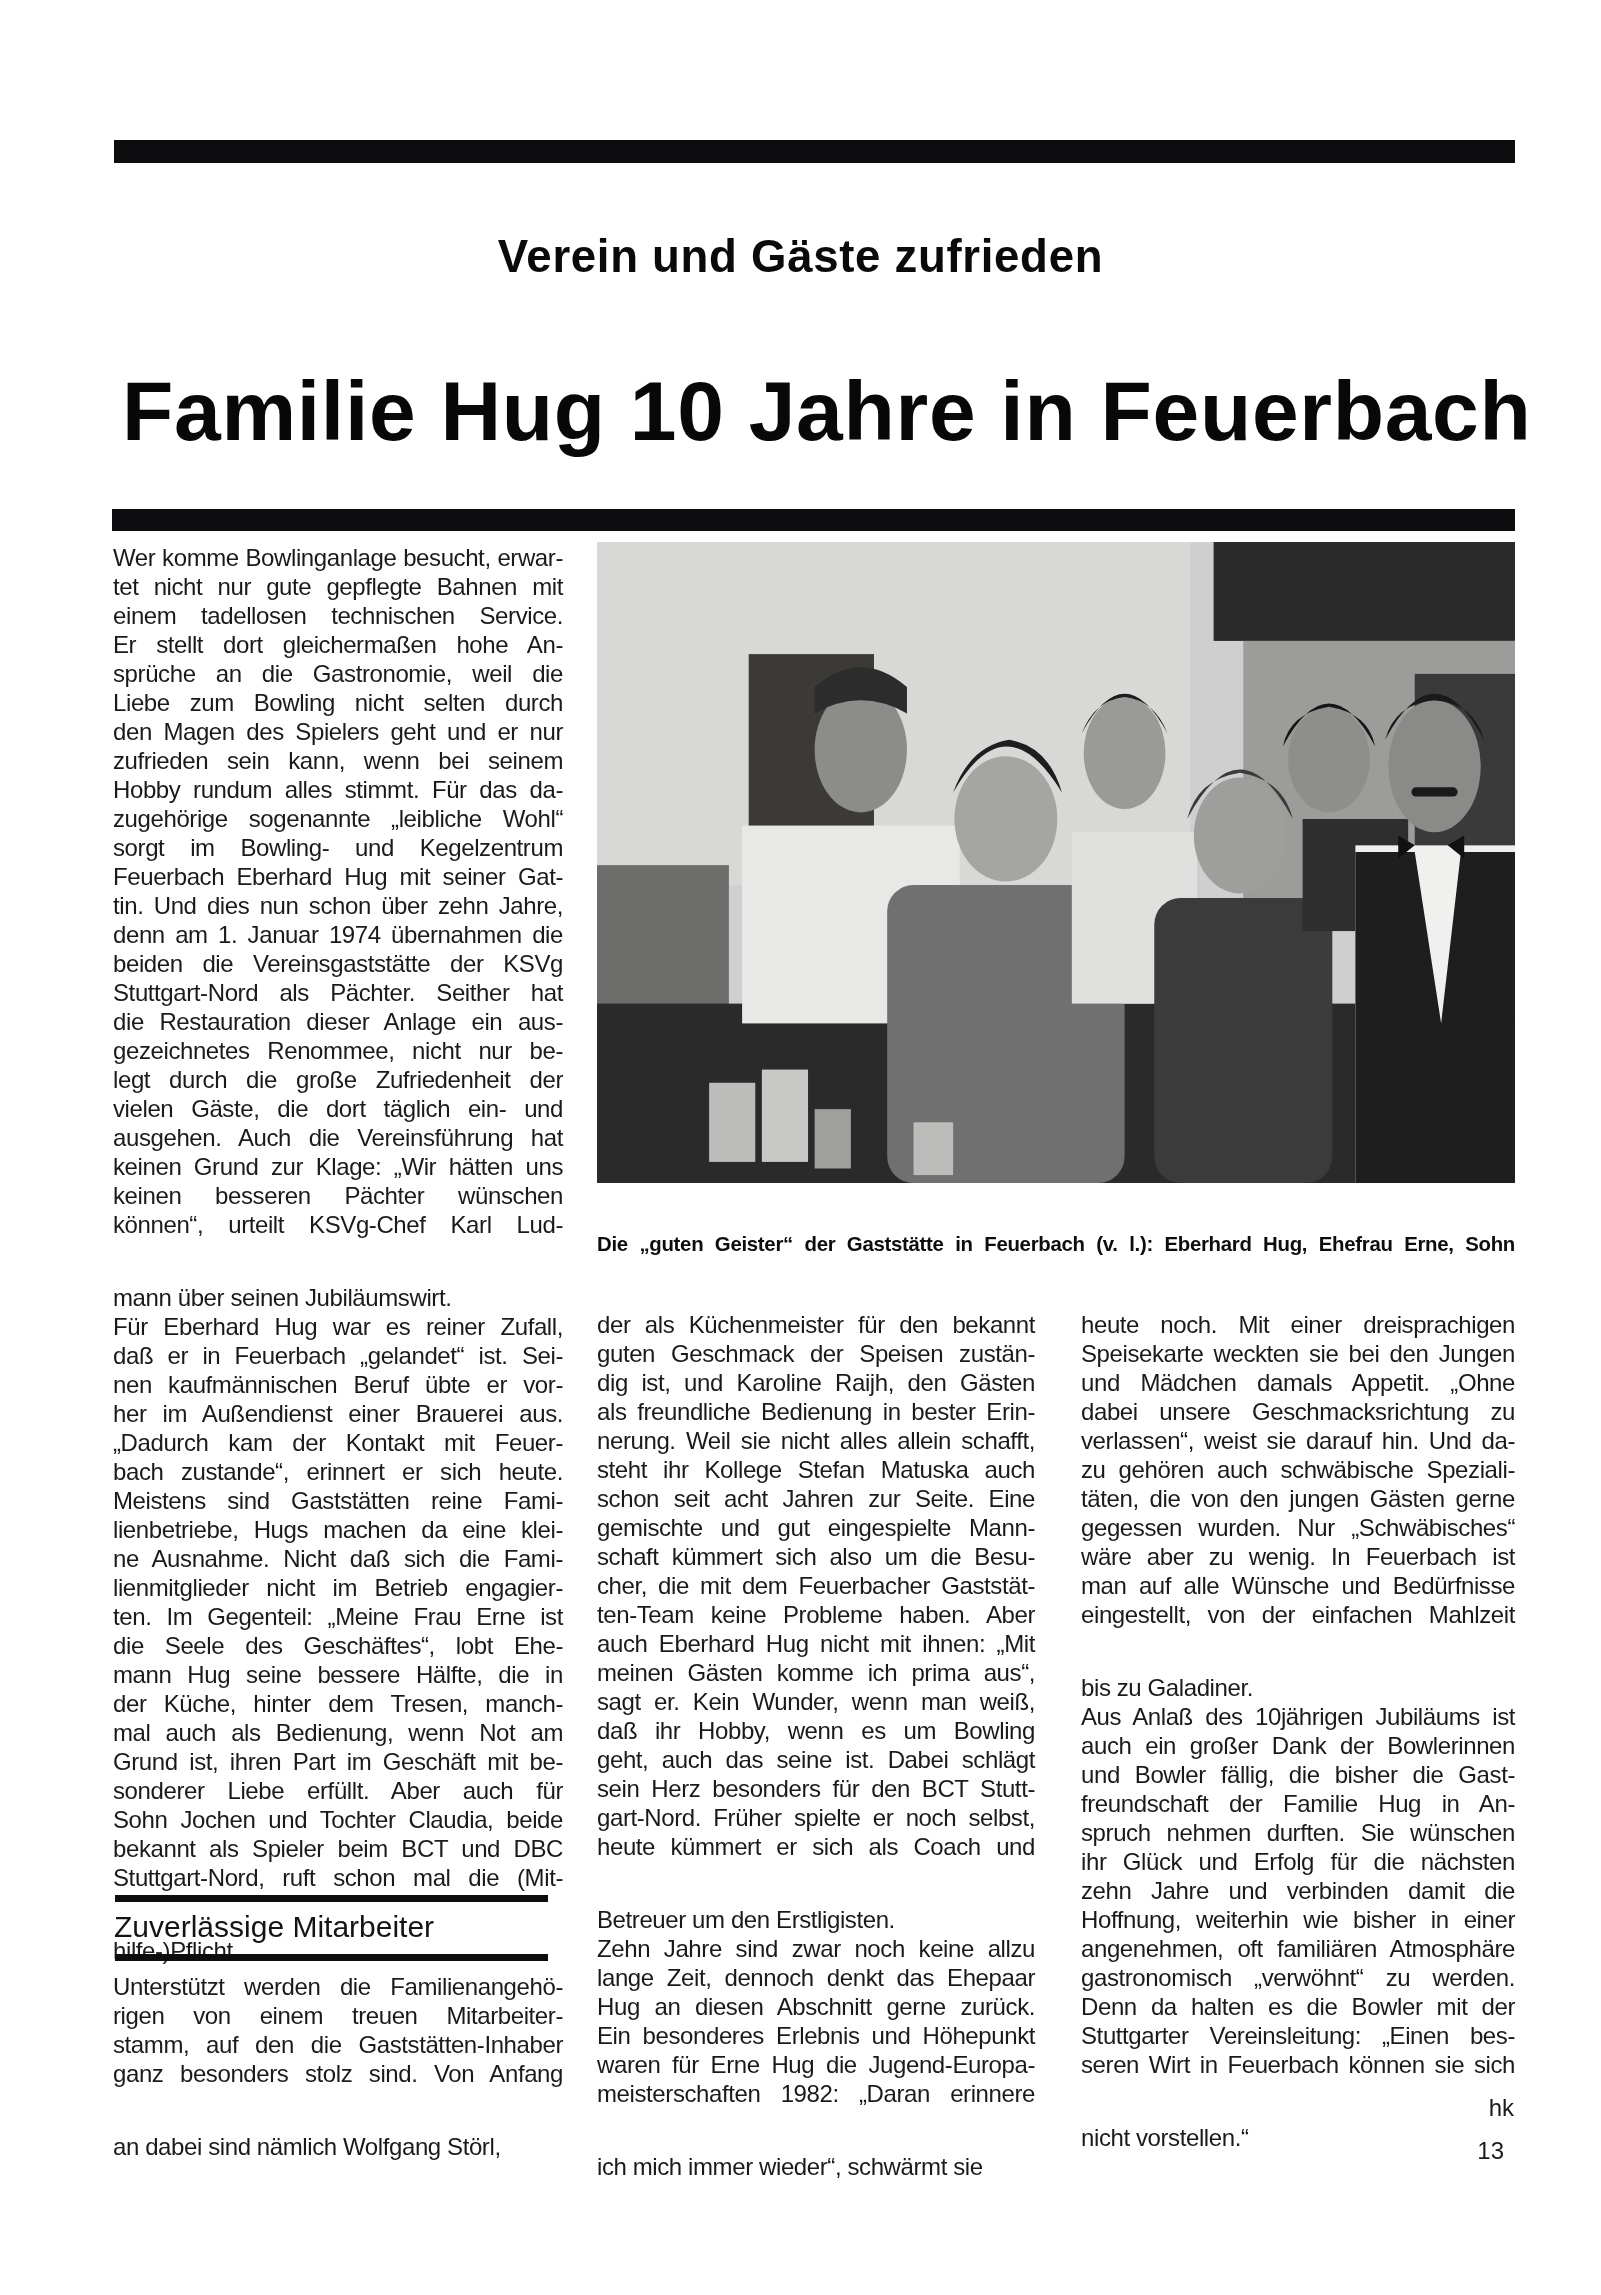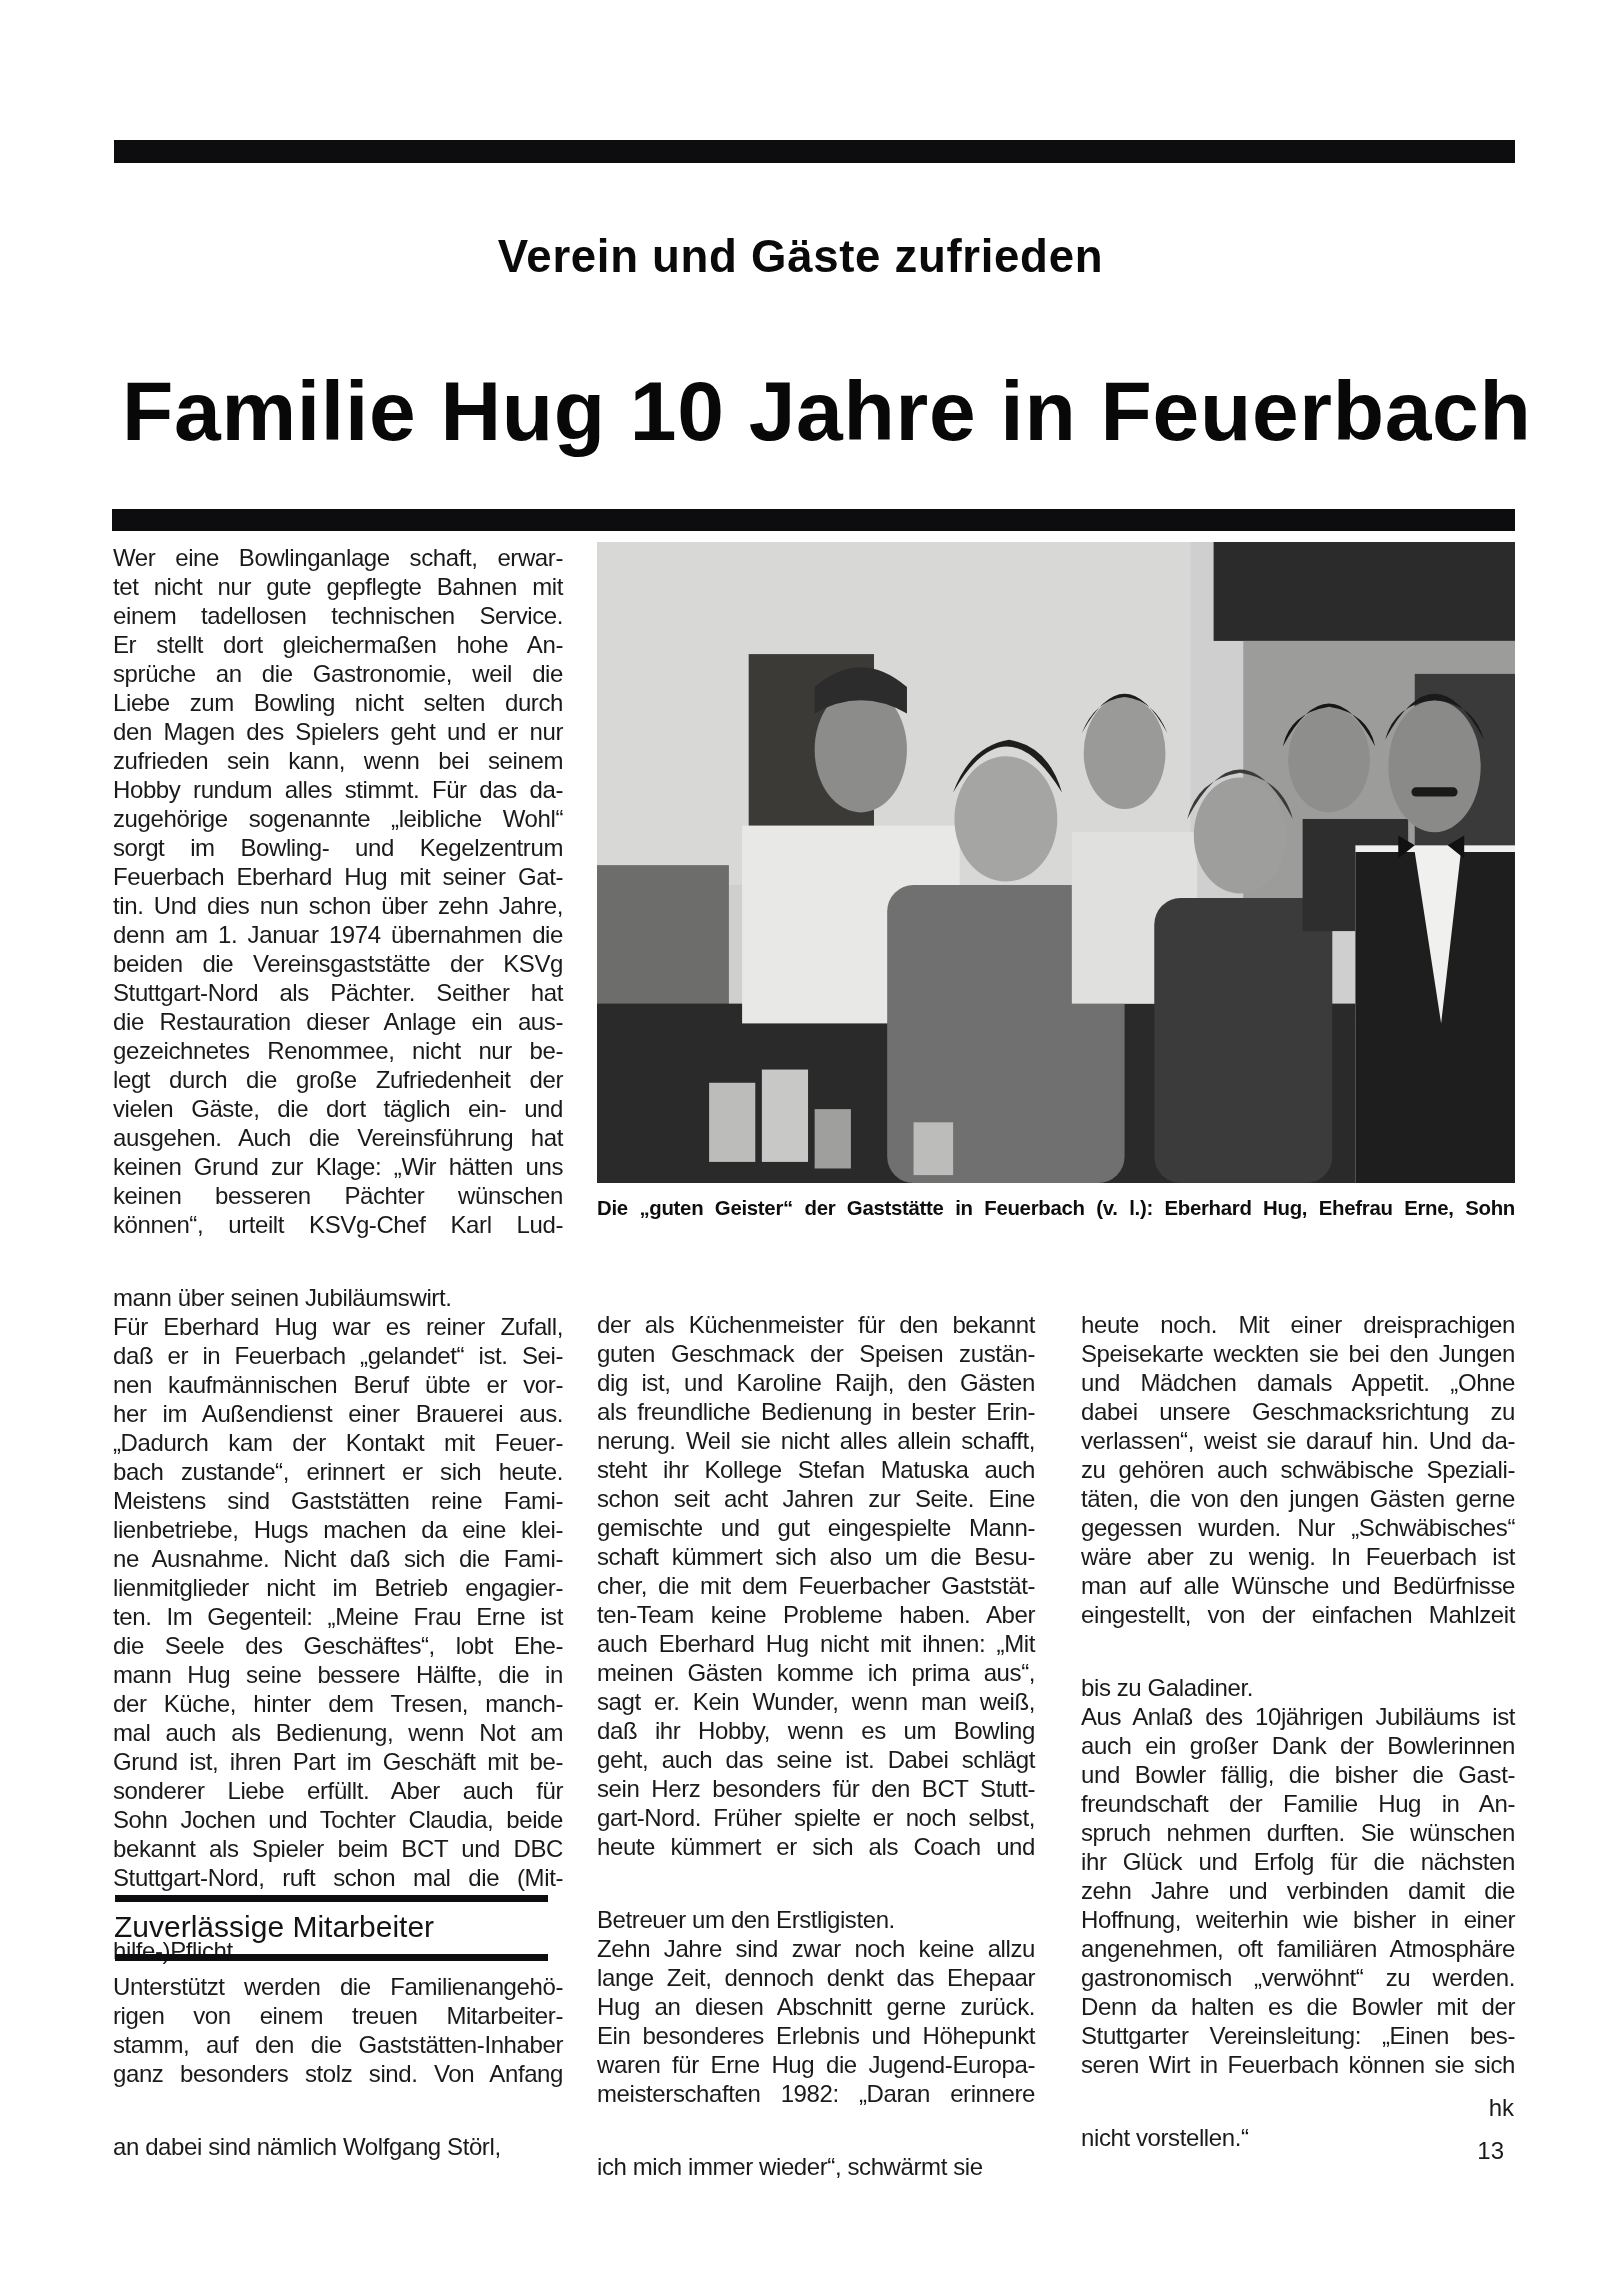--- a/index.html
+++ b/index.html
@@ -13,37 +13,37 @@
            font-weight:bold; font-size:84px; letter-spacing:0.7px; color:#080808; white-space:nowrap; }
   .col { position:absolute; font-size:24px; line-height:29px; text-align:justify;
          color:#1a1a1a; font-stretch:condensed; letter-spacing:-0.4px; }
   .col .ln { display:block; text-align:justify; text-align-last:justify; white-space:nowrap; }
   .col .ln.last { text-align-last:left;margin-top:44px; }
   #photo { position:absolute; left:597px; top:542px; width:918px; height:641px;
            background:linear-gradient(180deg,#cfcfcf 0%,#bdbdbd 30%,#8a8a8a 55%,#4a4a4a 80%,#2a2a2a 100%);
            overflow:hidden; }
   #caption { position:absolute; left:597px; top:1195px; width:918px; font-weight:bold;
              font-size:20.4px; line-height:27px; color:#0d0d0d; letter-spacing:-0.3px; }
-  #caption .ln { display:block; text-align:justify; text-align-last:justify; white-space:nowrap; }
+  #caption .ln { display:block; text-align:justify; text-align-last:justify; white-space:nowrap;margin-top:36px; }
   #section-heading { position:absolute; left:114px; top:1910px; font-weight:normal; font-size:30px; color:#141414; }
   #byline { position:absolute; right:87px; top:2094px; font-size:24px; color:#1a1a1a; }
   #page-number { position:absolute; right:97px; top:2137px; font-size:24px; color:#1a1a1a; }
 </style>
 </head>
 <body>
 
 <div class="bar" style="left:114px;top:140px;width:1401px;height:23px;"></div>
 
 <div id="subtitle">Verein und Gäste zufrieden</div>
 <div id="title">Familie Hug 10 Jahre in Feuerbach</div>
 
 <div class="bar" style="left:112px;top:509px;width:1403px;height:22px;"></div>
 
 <div class="col" id="left-col" style="left:113px;top:543px;width:450px;">
-    <span class="ln">Wer eine Bowlinganlage schaft, erwar-</span>
+    <span class="ln">Wer komme Bowlinganlage besucht, erwar-</span>
     <span class="ln">tet nicht nur gute gepflegte Bahnen mit</span>
     <span class="ln">einem tadellosen technischen Service.</span>
     <span class="ln">Er stellt dort gleichermaßen hohe An-</span>
     <span class="ln">sprüche an die Gastronomie, weil die</span>
     <span class="ln">Liebe zum Bowling nicht selten durch</span>
     <span class="ln">den Magen des Spielers geht und er nur</span>
     <span class="ln">zufrieden sein kann, wenn bei seinem</span>
     <span class="ln">Hobby rundum alles stimmt. Für das da-</span>
     <span class="ln">zugehörige sogenannte „leibliche Wohl“</span>
     <span class="ln">sorgt im Bowling- und Kegelzentrum</span>

